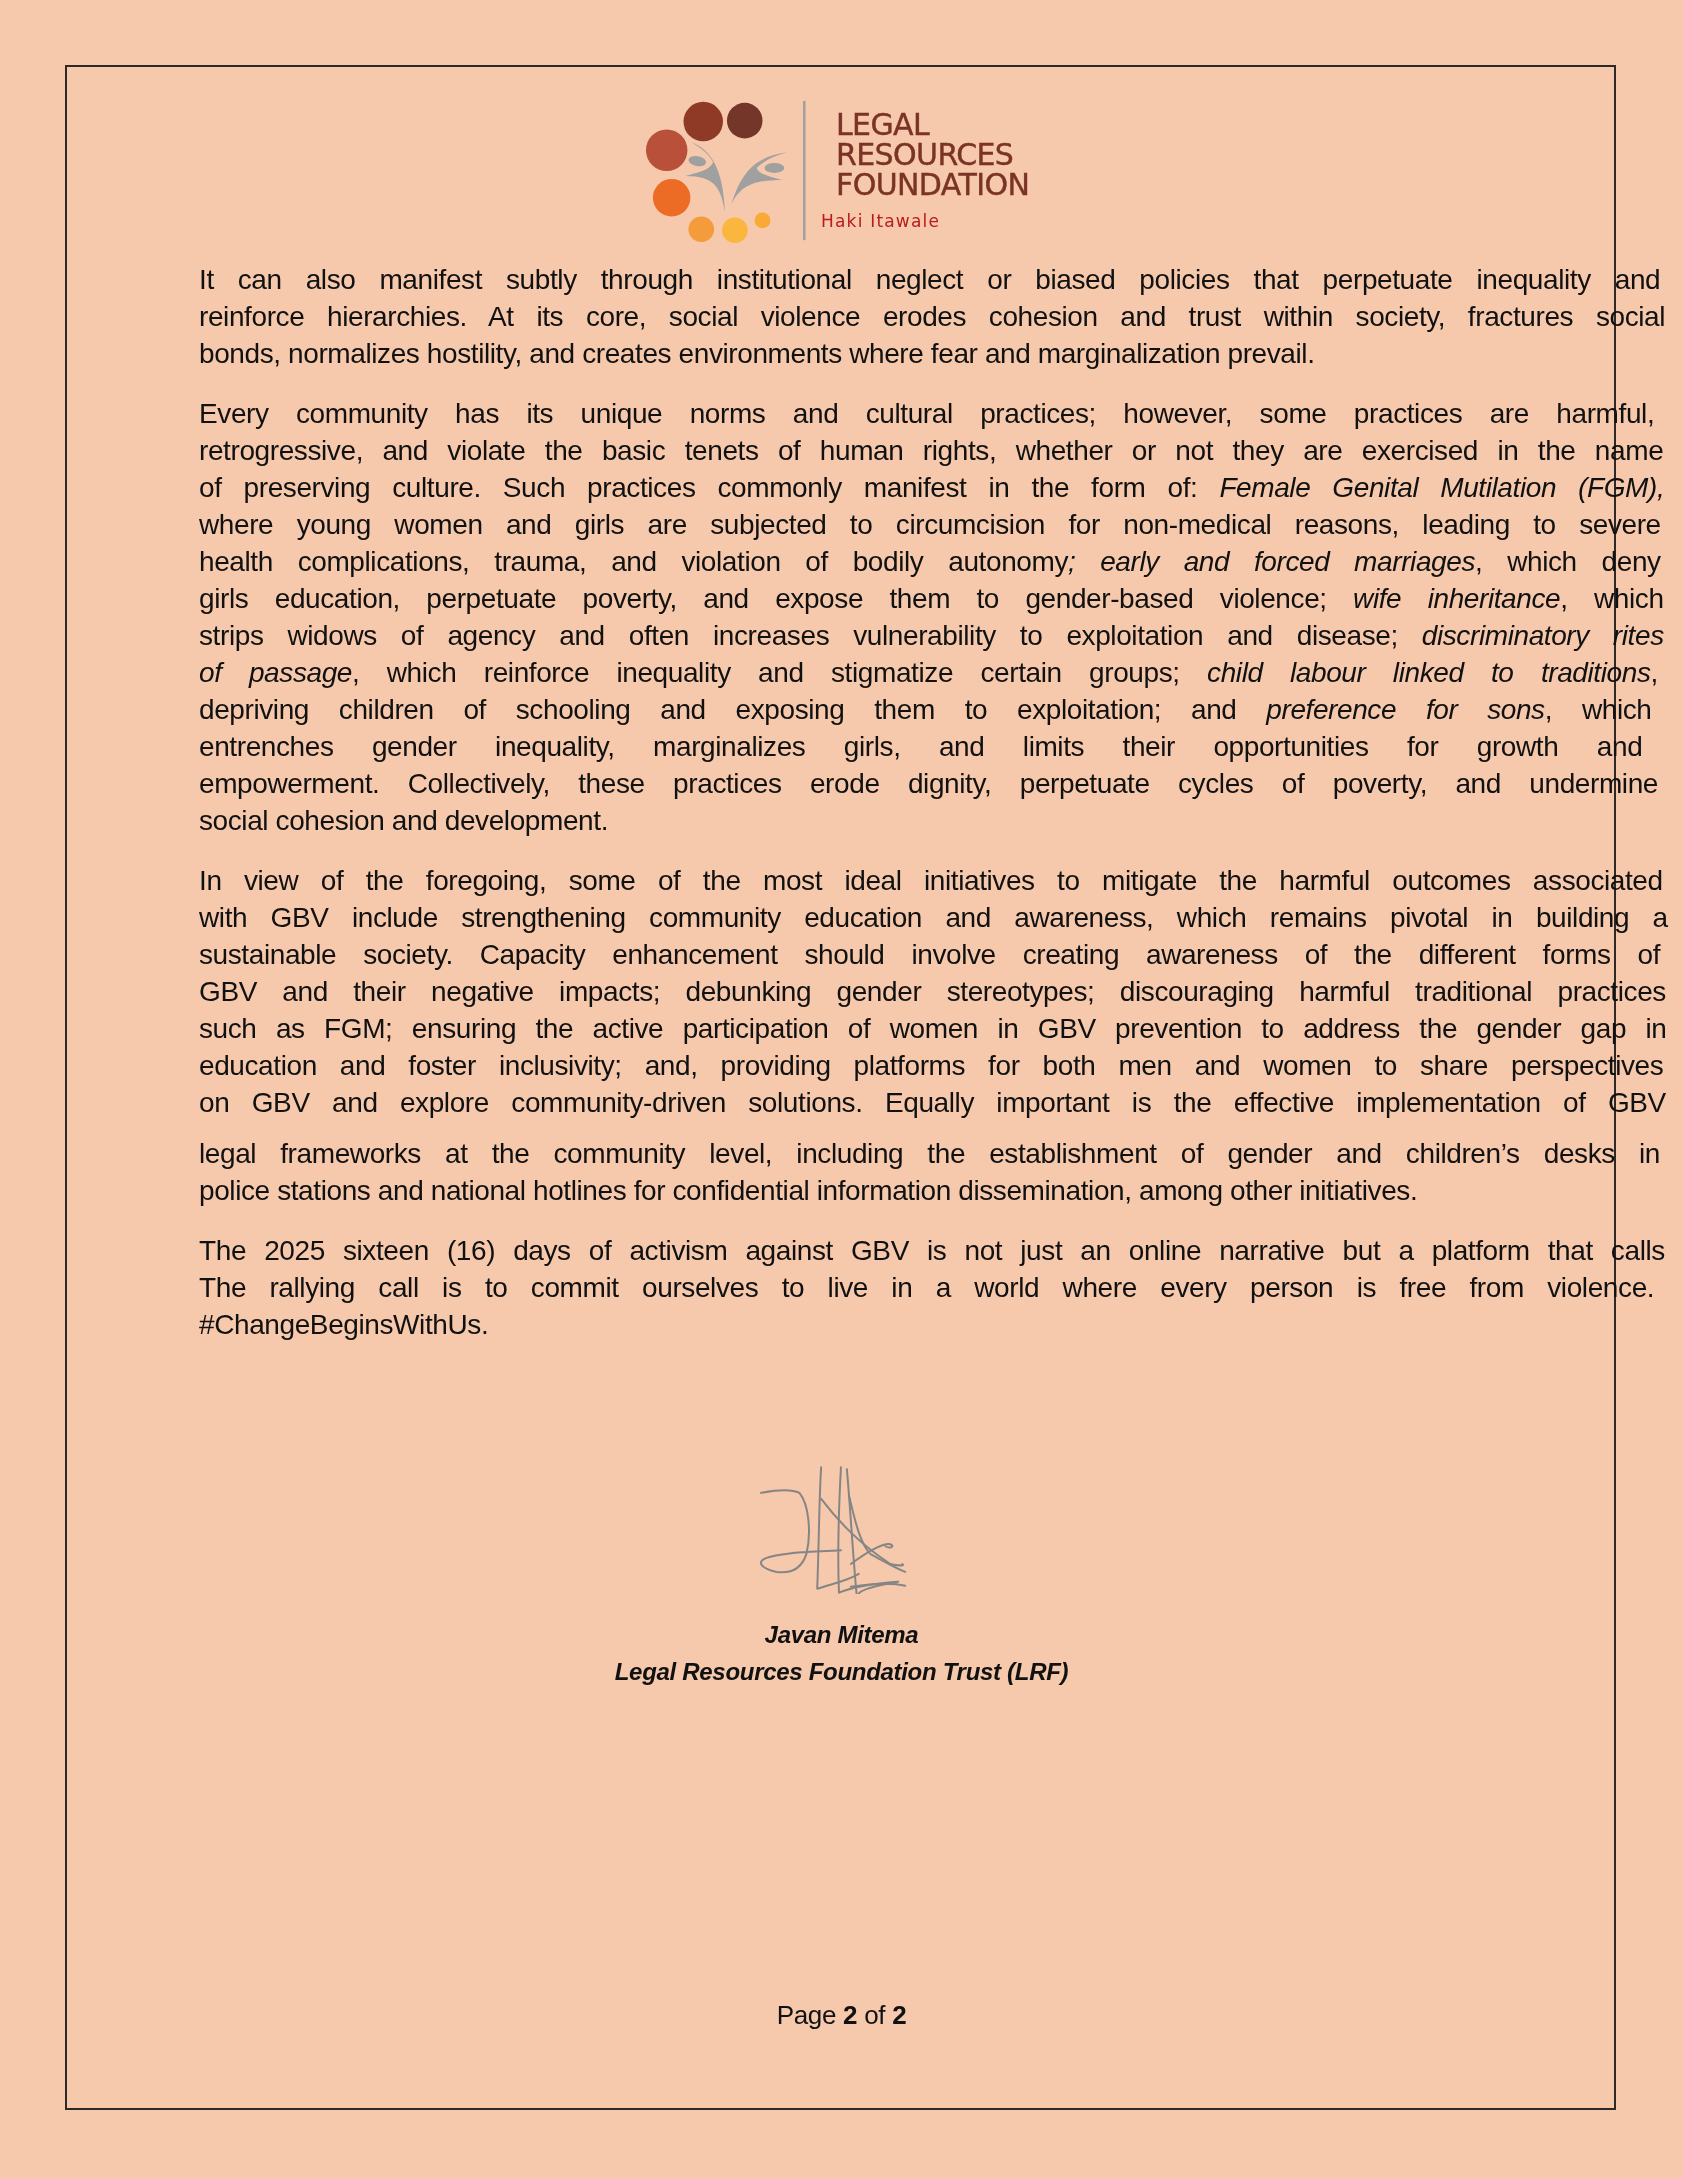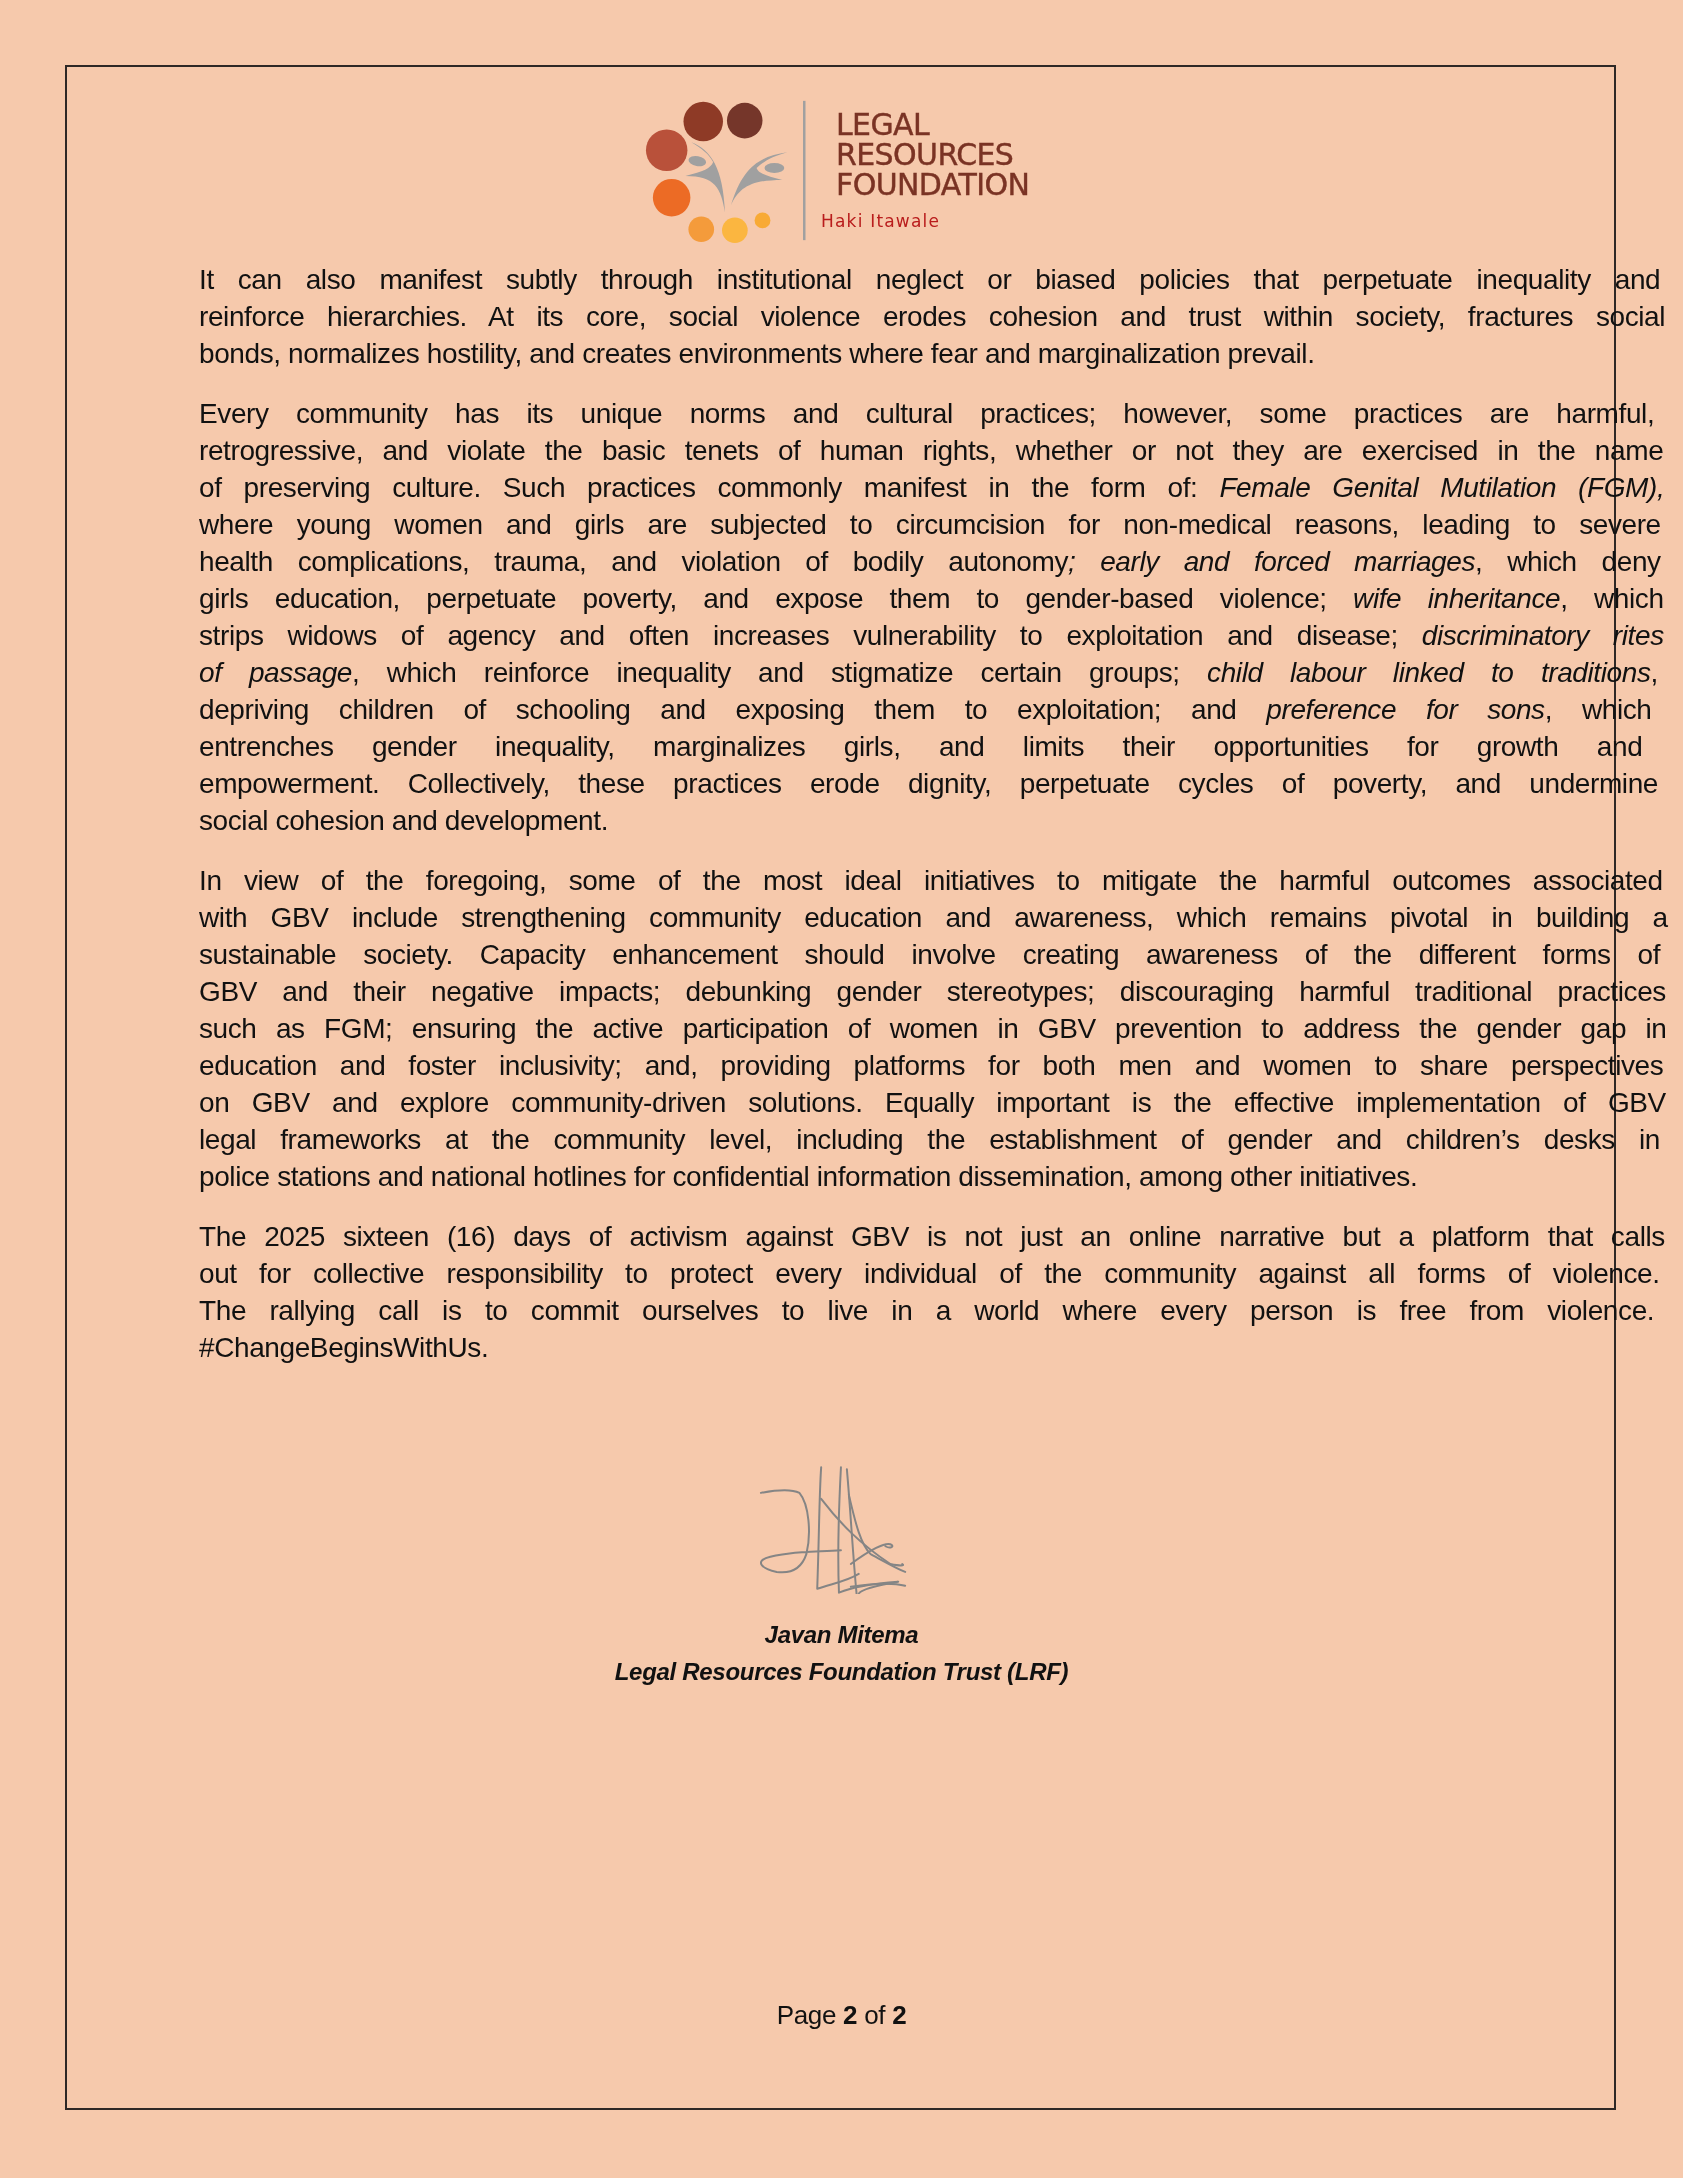--- a/index.html
+++ b/index.html
@@ -132,26 +132,25 @@
       <span class="line last" style="display: block; width: auto;"><span>social cohesion and development.</span></span>
     </div>
     <div class="para">
       <span class="line" style="display: block; width: 1287px; text-align-last: left; word-spacing: 15px;"><span>In view of the foregoing, some of the most ideal initiatives to mitigate the harmful outcomes associated</span></span>
       <span class="line" style="display: block; width: 1287px; text-align-last: left; word-spacing: 16px;"><span>with GBV include strengthening community education and awareness, which remains pivotal in building a</span></span>
       <span class="line" style="display: block; width: 1287px; text-align-last: left; word-spacing: 19.5px;"><span>sustainable society. Capacity enhancement should involve creating awareness of the different forms of</span></span>
       <span class="line" style="display: block; width: 1287px; text-align-last: left; word-spacing: 18px;"><span>GBV and their negative impacts; debunking gender stereotypes; discouraging harmful traditional practices</span></span>
       <span class="line" style="display: block; width: 1287px; text-align-last: left; word-spacing: 12px;"><span>such as FGM; ensuring the active participation of women in GBV prevention to address the gender gap in</span></span>
       <span class="line" style="display: block; width: 1287px; text-align-last: left; word-spacing: 15.6px;"><span>education and foster inclusivity; and, providing platforms for both men and women to share perspectives</span></span>
       <span class="line" style="display: block; width: 1287px; text-align-last: left; word-spacing: 15px;"><span>on GBV and explore community-driven solutions. Equally important is the effective implementation of GBV</span></span>
-      <span class="line" style="display: block; width: 1287px; text-align-last: left; word-spacing: 16.7px;"><span>legal frameworks at the community level, including the establishment of gender and children’s desks in</span></span>
+      <span class="line" style="display: block; width: 1287px; text-align-last: left; word-spacing: 16.7px; margin-top: 14px;"><span>legal frameworks at the community level, including the establishment of gender and children’s desks in</span></span>
       <span class="line last" style="display: block; width: auto;"><span>police stations and national hotlines for confidential information dissemination, among other initiatives.</span></span>
     </div>
     <div class="para">
       <span class="line" style="display: block; width: 1287px; text-align-last: left; word-spacing: 10.7px;"><span>The 2025 sixteen (16) days of activism against GBV is not just an online narrative but a platform that calls</span></span>
-      <span class="line" style="display: block; width: 1287px; text-align-last: left; word-spacing: 15px;"><span>out for collective responsibility to protect every individual of the community against all forms of violence.</span></span>
       <span class="line" style="display: block; width: 1287px; text-align-last: left; word-spacing: 16px;"><span>The rallying call is to commit ourselves to live in a world where every person is free from violence.</span></span>
       <span class="line last" style="display: block; width: auto;"><span>#ChangeBeginsWithUs.</span></span>
     </div>
   </div>
 
 <div class="signature">
   <svg width="168" height="139" viewBox="0 0 170 140" fill="none" stroke="#858585" stroke-width="2" stroke-linecap="round" stroke-linejoin="round">
     <path d="M9 38 C 25 35, 40 34, 48 38 C 58 50, 60 80, 55 100 C 50 115, 40 120, 25 118 C 10 115, 4 108, 14 104 C 30 98, 60 98, 90 96"></path>
     <path d="M70 12 C 68 40, 68 80, 66 135 C 80 130, 95 128, 108 120"></path>
     <path d="M90 12 C 88 50, 86 90, 88 139 C 100 134, 120 130, 148 128 C 125 132, 110 136, 108 140"></path>

